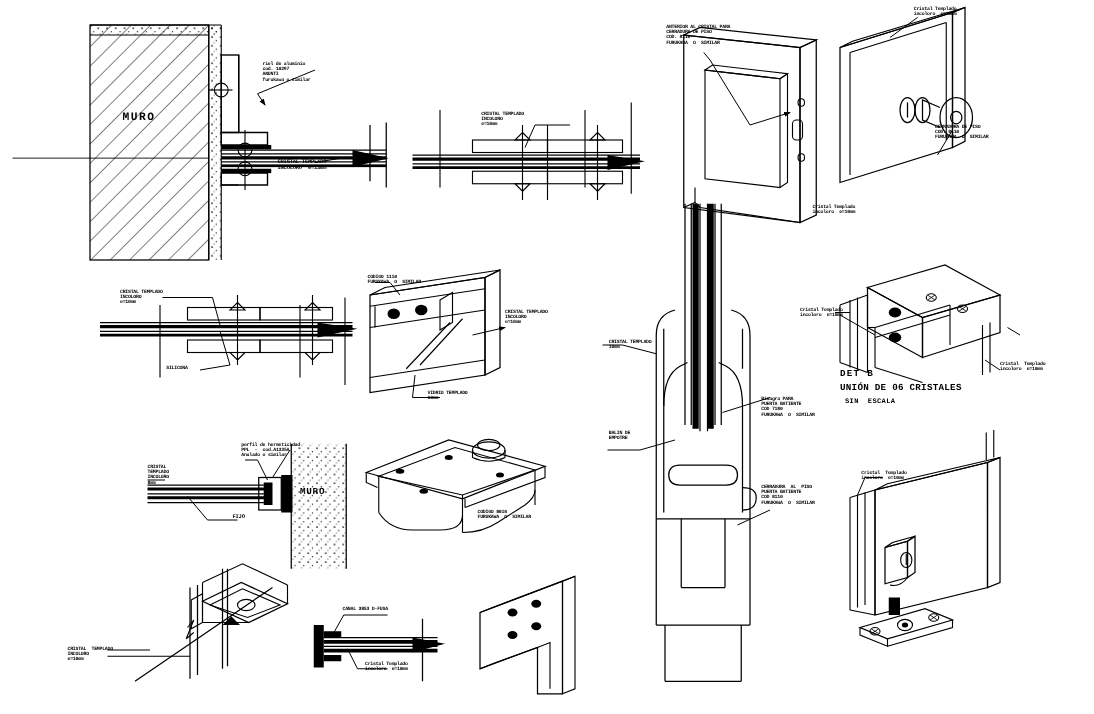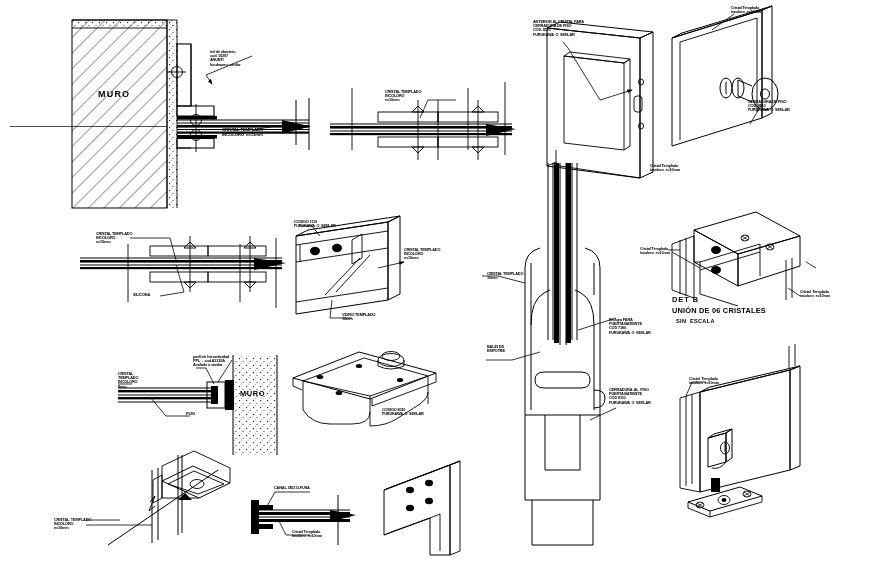--- a/index.html
+++ b/index.html
@@ -1,19 +1,19 @@
 <!DOCTYPE html>
 <html><head>
 <meta charset="utf-8">
 <style>
   html,body{margin:0;padding:0;background:#ffffff;}
   body{width:875px;height:571px;overflow:hidden;font-family:"Liberation Sans",sans-serif;}
   #sheet{position:relative;width:875px;height:571px;background:#fff;}
   #sheet svg{position:absolute;left:0;top:0;}
-  .lbl{position:absolute;font-family:Liberation Sans, sans-serif;color:#000;
+  .lbl{position:absolute;font-family:Liberation Mono, monospace;color:#000;
        font-weight:700;letter-spacing:-0.2px;line-height:1.08;white-space:pre;}
   .s4{font-size:3.9px;}
   .s45{font-size:4.4px;}
   .s55{font-size:5.6px;}
   .s7{font-size:7.4px;}
   .s85{font-size:9px;}
 </style>
 </head>
 <body>
 

